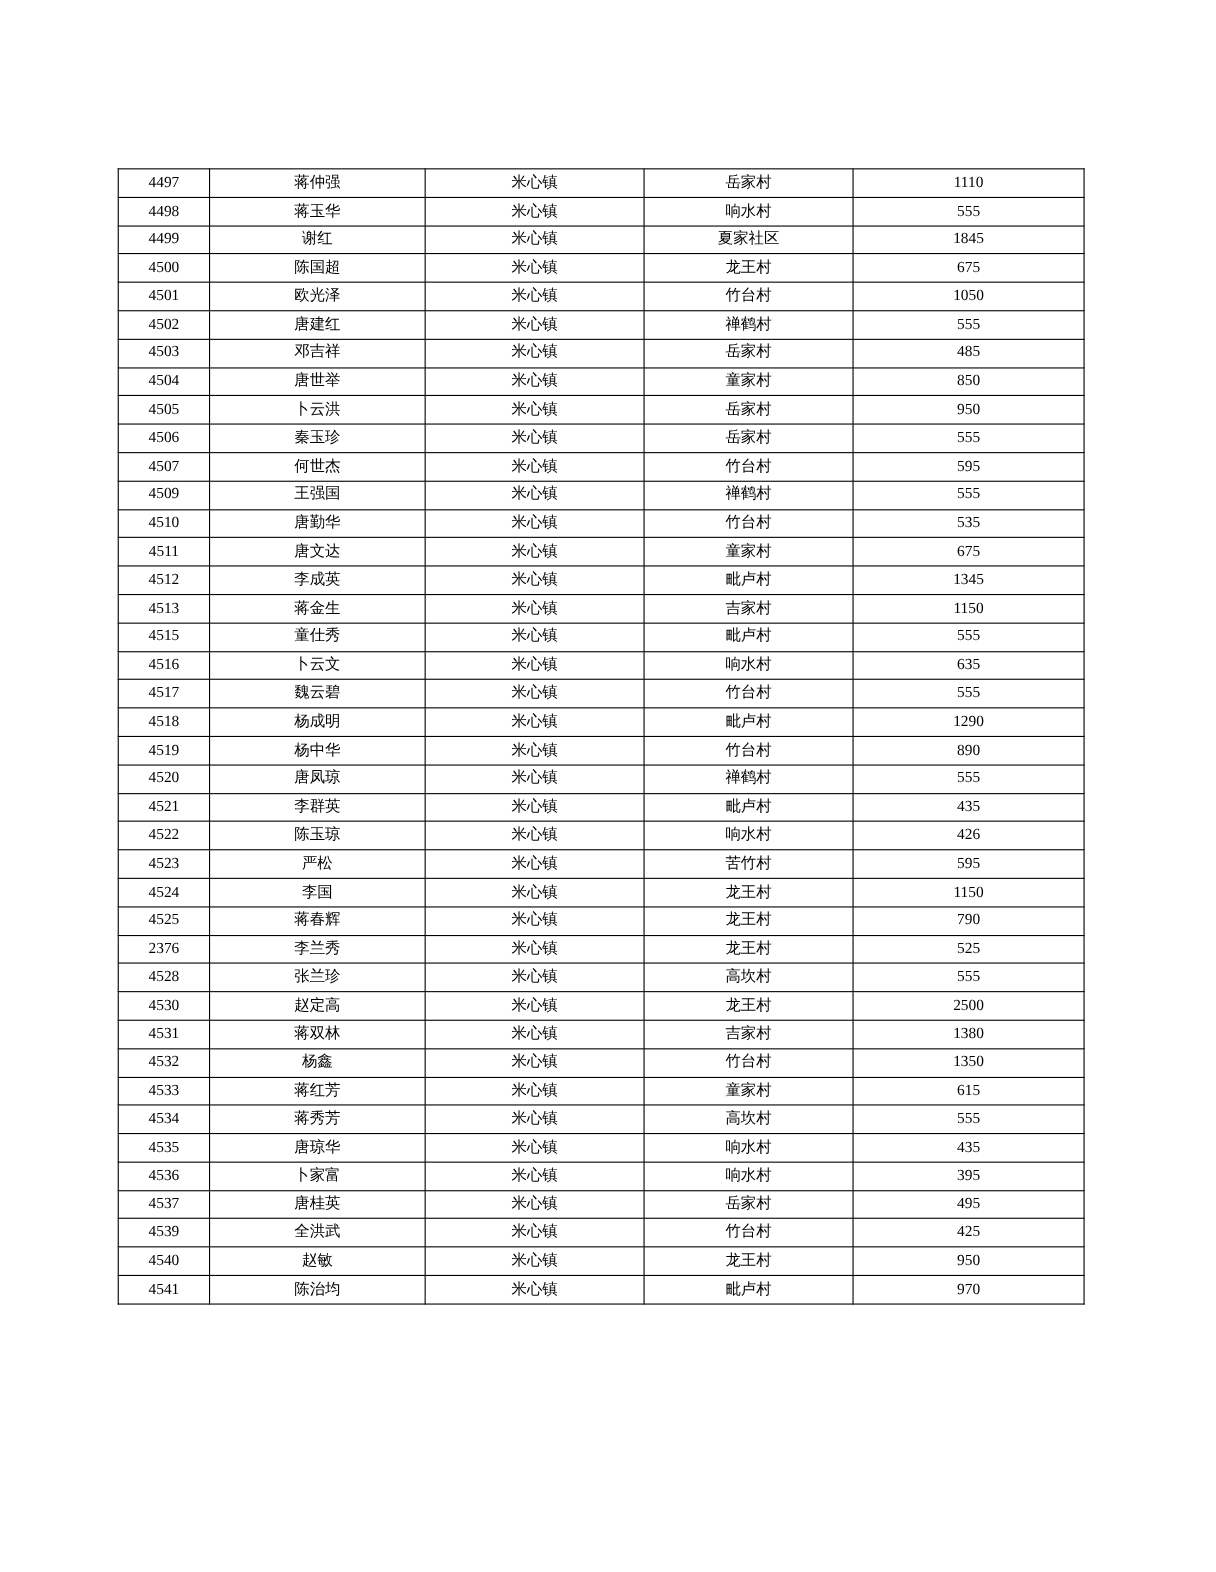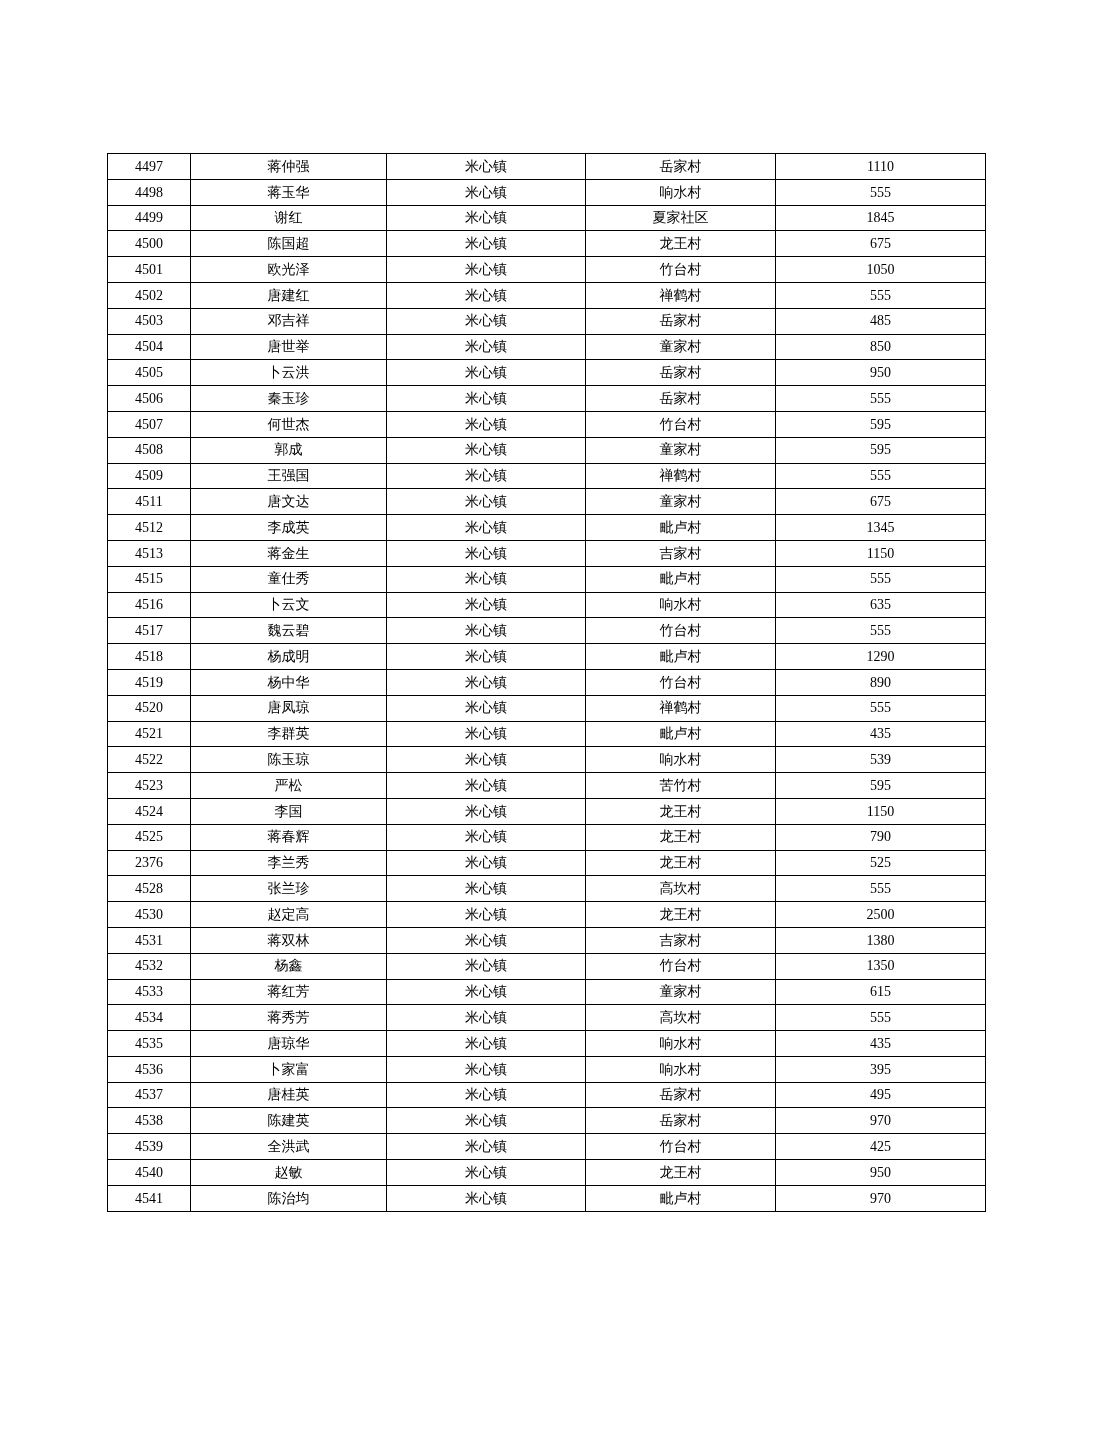--- a/index.html
+++ b/index.html
@@ -128,34 +128,34 @@
           <td>555</td>
         </tr>
         <tr>
           <td>4507</td>
           <td>何世杰</td>
           <td>米心镇</td>
           <td>竹台村</td>
           <td>595</td>
         </tr>
         <tr>
-          <td>4508</td>
-          <td>郭成</td>
-          <td>米心镇</td>
-          <td>童家村</td>
-          <td>595</td>
-        </tr>
-        <tr>
           <td>4509</td>
           <td>王强国</td>
           <td>米心镇</td>
           <td>禅鹤村</td>
           <td>555</td>
         </tr>
         <tr>
+          <td>4510</td>
+          <td>唐勤华</td>
+          <td>米心镇</td>
+          <td>竹台村</td>
+          <td>535</td>
+        </tr>
+        <tr>
           <td>4511</td>
           <td>唐文达</td>
           <td>米心镇</td>
           <td>童家村</td>
           <td>675</td>
         </tr>
         <tr>
           <td>4512</td>
           <td>李成英</td>
           <td>米心镇</td>
@@ -216,21 +216,21 @@
           <td>李群英</td>
           <td>米心镇</td>
           <td>毗卢村</td>
           <td>435</td>
         </tr>
         <tr>
           <td>4522</td>
           <td>陈玉琼</td>
           <td>米心镇</td>
           <td>响水村</td>
-          <td>539</td>
+          <td>426</td>
         </tr>
         <tr>
           <td>4523</td>
           <td>严松</td>
           <td>米心镇</td>
           <td>苦竹村</td>
           <td>595</td>
         </tr>
         <tr>
           <td>4524</td>
@@ -308,27 +308,20 @@
           <td>米心镇</td>
           <td>响水村</td>
           <td>395</td>
         </tr>
         <tr>
           <td>4537</td>
           <td>唐桂英</td>
           <td>米心镇</td>
           <td>岳家村</td>
           <td>495</td>
-        </tr>
-        <tr>
-          <td>4538</td>
-          <td>陈建英</td>
-          <td>米心镇</td>
-          <td>岳家村</td>
-          <td>970</td>
         </tr>
         <tr>
           <td>4539</td>
           <td>全洪武</td>
           <td>米心镇</td>
           <td>竹台村</td>
           <td>425</td>
         </tr>
         <tr>
           <td>4540</td>

